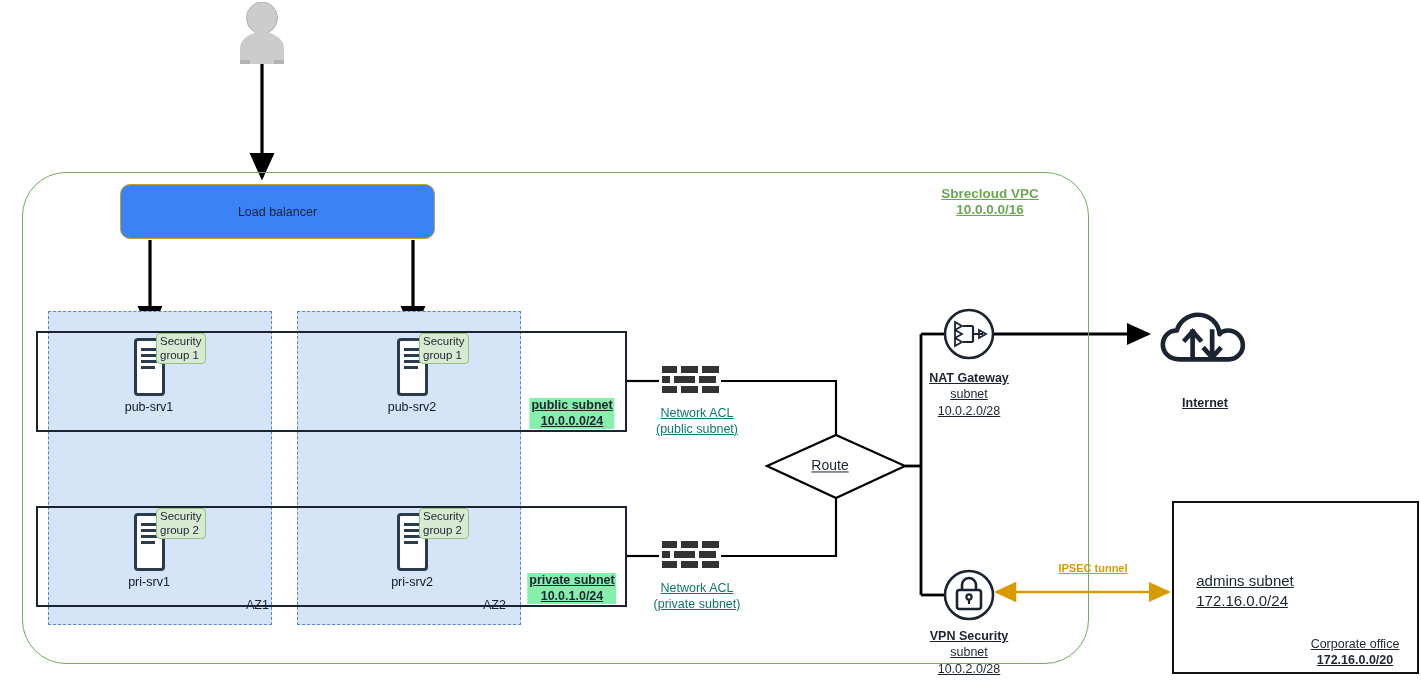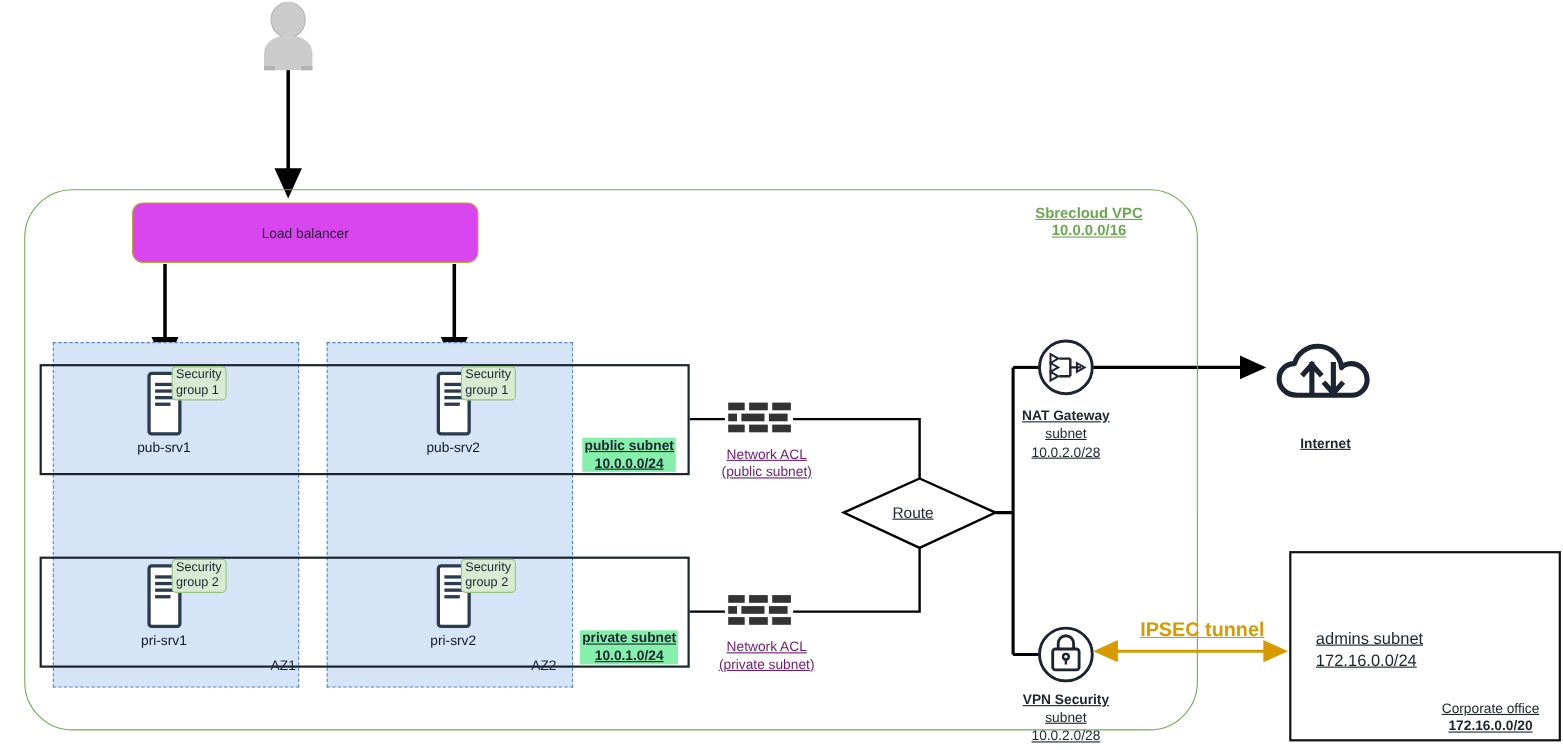--- a/index.html
+++ b/index.html
@@ -47,21 +47,21 @@
     font-size: 13.5px;
     text-align: center;
     transform: translateX(-50%);
   }
 
   
   #load-balancer {
     position: absolute;
     left: 120px; top: 184px;
     width: 315px; height: 55px;
-    background: #d946ef;
+    background: #3b82f6;
     border: 1.6px solid #c5a02e;
     border-radius: 10px;
     box-sizing: border-box;
     display: flex;
     align-items: center;
     justify-content: center;
     font-size: 12.5px;
     color: #1b2430;
   }
 
@@ -154,21 +154,21 @@
   
   .firewall { position: absolute; width: 62px; height: 30px; }
   .firewall b {
     position: absolute;
     background: #333333;
     display: block;
   }
   .acl-caption {
     position: absolute;
     font-size: 12.5px;
-    color: #701a75;
+    color: #0f766e;
     text-align: center;
     line-height: 1.25;
     transform: translateX(-50%);
     white-space: nowrap;
   }
 
   
   .gw-caption {
     position: absolute;
     font-size: 12.5px;
@@ -188,21 +188,21 @@
 
   #internet-label {
     left: 1205px; top: 396px;
     font-size: 12.5px;
     font-weight: bold;
     transform: translateX(-50%);
   }
 
   #ipsec-label {
     left: 1093px; top: 562px;
-    font-size: 18px;
+    font-size: 11px;
     font-weight: bold;
     color: #d79b00;
     transform: translateX(-50%);
   }
 
   
   #corp-box {
     position: absolute;
     left: 1172px; top: 501px;
     width: 247px; height: 173px;

